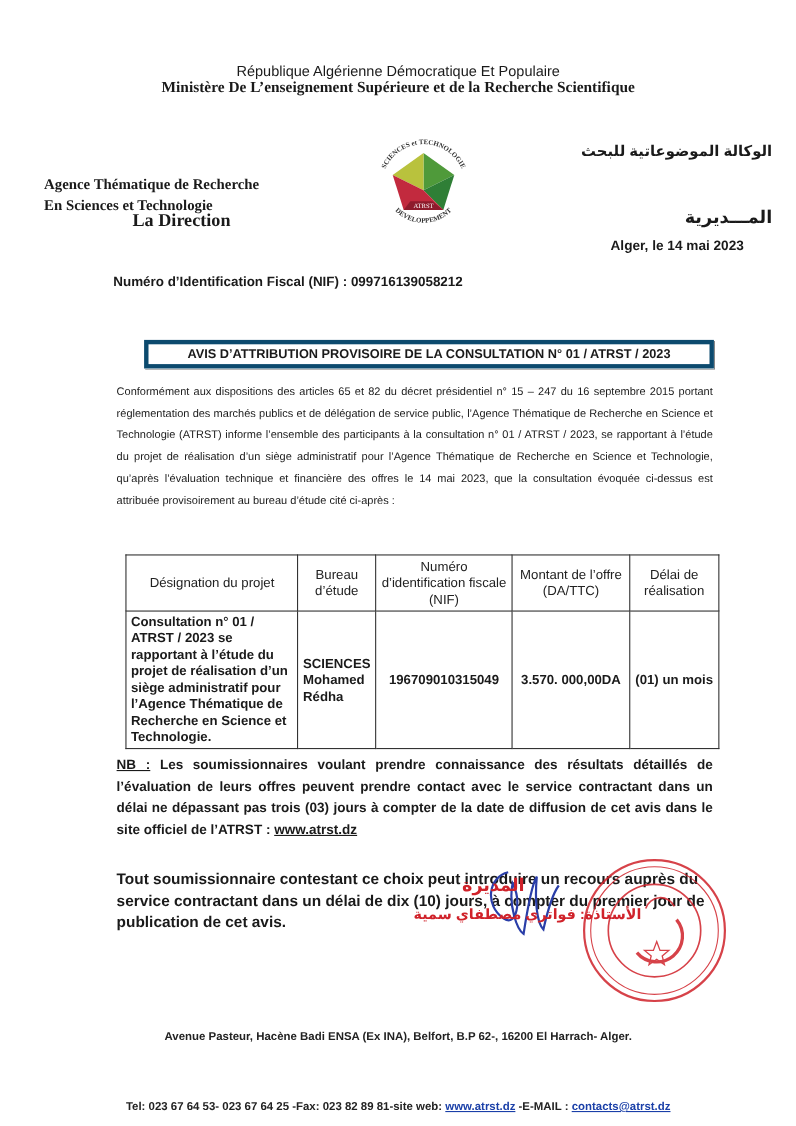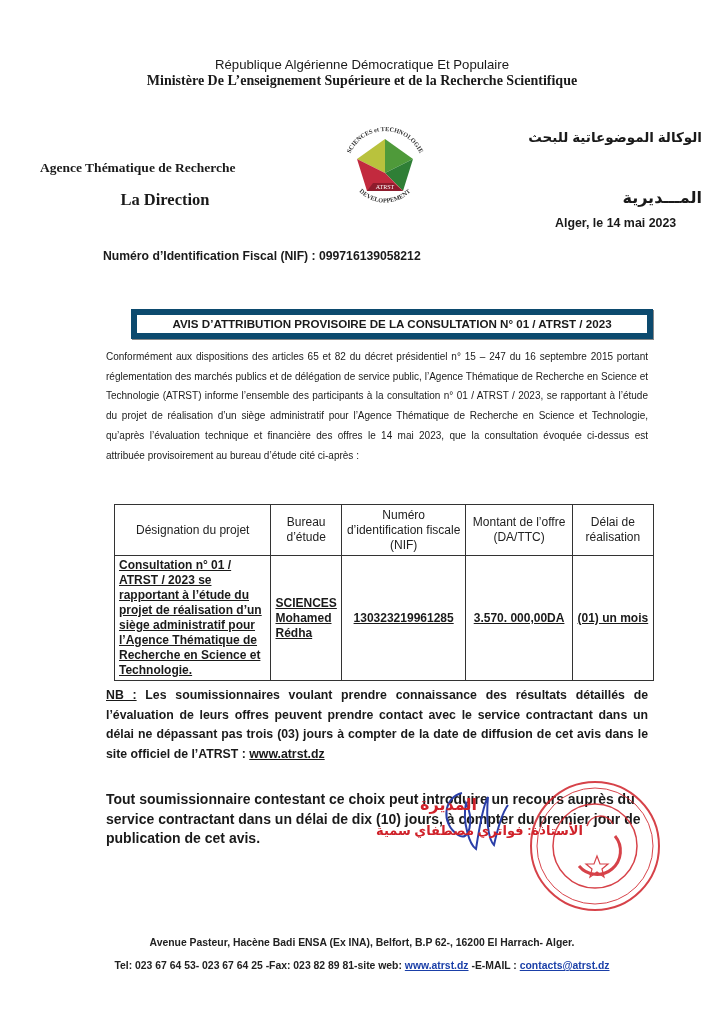--- a/index.html
+++ b/index.html
@@ -9,48 +9,49 @@
   .abs { position:absolute; }
   #republic { left:0; width:724px; top:57px; text-align:center; font-size:13.2px; }
   #ministry { left:0; width:724px; top:73px; text-align:center; font-size:14px; font-weight:bold; }
   #agency { left:40px; width:250px; top:126px; font-size:13.5px; font-weight:bold; line-height:19px;margin-top:32px; }
   #direction { left:40px; width:250px; top:190px; text-align:center; font-size:16.5px; font-weight:bold; }
   #logo { left:333px; top:117px; width:104px; height:98px; }
   #arabic-agency { right:22px; width:200px; top:128px; font-size:13.5px; font-weight:bold; line-height:20px; direction:rtl; }
   #arabic-direction { right:22px; top:188px; font-size:16px; font-weight:bold; direction:rtl; }
   #date { left:555px; top:216px; font-size:12.4px; font-weight:bold; }
   #nif { left:103px; top:249px; font-size:12.2px; font-weight:bold; }
-  #title-box { left:131px; top:309px; width:510px; height:18px; border:6px solid #0c4a6e; box-shadow: 1px 1px 0 #888; text-align:center; font-size:11.6px; font-weight:bold; line-height:18px; }
+  #title-box { left:131px; top:309px; width:510px; height:18px; border:4px solid #0c4a6e; box-shadow: 1px 1px 0 #888; text-align:center; font-size:11.6px; font-weight:bold; line-height:18px; }
   #intro { left:106px; top:347px; width:542px; font-size:10px; font-weight:normal; line-height:19.7px; text-align:justify; }
   table#award { position:absolute; left:114px; top:504px; width:540px; border-collapse:collapse; font-size:12px; font-weight:bold; }
   #award th, #award td { border:1px solid #333; padding:2px 4px; vertical-align:middle; }
   #award th { text-align:center; font-weight:normal; color:#222; height:46px; line-height:15px; }
-  #award td { line-height:15px;text-decoration:underline; }
+  #award td { line-height:15px; }
   #award td.c { text-align:center; }
   #award td.l { text-align:left; }
   #award tr.data { height:114px; }
   #nb { left:106px; top:686px; width:542px; font-size:12.3px; font-weight:bold; line-height:19.5px; text-align:justify; }
   .u { text-decoration:underline; }
   #recours { left:106px; top:790px; width:542px; font-size:14px; font-weight:bold; line-height:19.5px; }
   #footer1 { left:0; width:724px; top:937px; text-align:center; font-size:10.4px; font-weight:bold; color:#222; }
-  #footer2 { left:0; width:724px; top:960px; text-align:center; font-size:10.4px; font-weight:bold; color:#222; }
+  #footer2 { left:0; width:724px; top:1001px; text-align:center; font-size:10.4px; font-weight:bold; color:#222; }
   .link { color:#1a3fa8; text-decoration:underline; }
   #stamp { left:527px; top:776px; width:136px; height:140px; }
   #sig-title { left:420px; top:795px; font-size:16px; font-weight:bold; color:#d0222a; direction:rtl; }
   #sig-name { left:376px; top:823px; font-size:13px; font-weight:bold; color:#d0222a; direction:rtl; white-space:nowrap; }
   #signature { left:440px; top:783px; width:80px; height:70px; }
 </style>
 </head>
 <body>
 
 <div id="republic" class="abs sans">République Algérienne Démocratique Et Populaire</div>
 <div id="ministry" class="abs serif">Ministère De L’enseignement Supérieure et de la Recherche Scientifique</div>
 
 <div id="agency" class="abs serif">
   <div>Agence Thématique de Recherche</div>
+  <div>En Sciences et Technologie</div>
 </div>
 <div id="direction" class="abs serif">La Direction</div>
 
 <svg id="logo" class="abs" viewBox="0 0 104 98">
   <defs>
     <path id="ringTop" d="M14,52 A38,38 0 0 1 90,52"></path>
     <path id="ringBot" d="M20,66 A36,36 0 0 0 84,66"></path>
   </defs>
   <g>
     <polygon points="52,22 80,42 52,56" fill="#4f9a3a"></polygon>
@@ -94,21 +95,21 @@
       <th>Bureau d’étude</th>
       <th>Numéro d’identification fiscale (NIF)</th>
       <th>Montant de l’offre (DA/TTC)</th>
       <th>Délai de réalisation</th>
     </tr>
   </thead>
   <tbody>
     <tr class="data">
       <td class="l">Consultation n° 01 / ATRST / 2023 se rapportant à l’étude du projet de réalisation d’un siège administratif pour l’Agence Thématique de Recherche en Science et Technologie.</td>
       <td class="l">SCIENCES Mohamed Rédha</td>
-      <td class="c">130323219961285</td>
+      <td class="c">196709010315049</td>
       <td class="c">3.570. 000,00DA</td>
       <td class="c">(01) un mois</td>
     </tr>
   </tbody>
 </table>
 
 <div id="nb" class="abs sans"><span class="u">NB :</span><span> Les soumissionnaires voulant prendre connaissance des résultats détaillés de l’évaluation de leurs offres peuvent prendre contact avec le service contractant dans un délai ne dépassant pas trois (03) jours à compter de la date de diffusion de cet avis dans le site officiel de l’ATRST : </span><span class="u">www.atrst.dz</span></div>
 
 <div id="recours" class="abs sans">Tout soumissionnaire contestant ce choix peut introduire un recours auprès du service contractant dans un délai de dix (10) jours, à compter du premier jour de publication de cet avis.</div>
 

